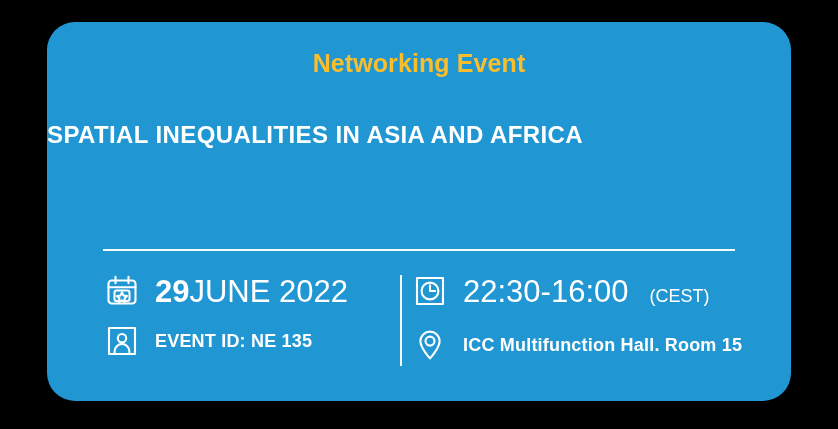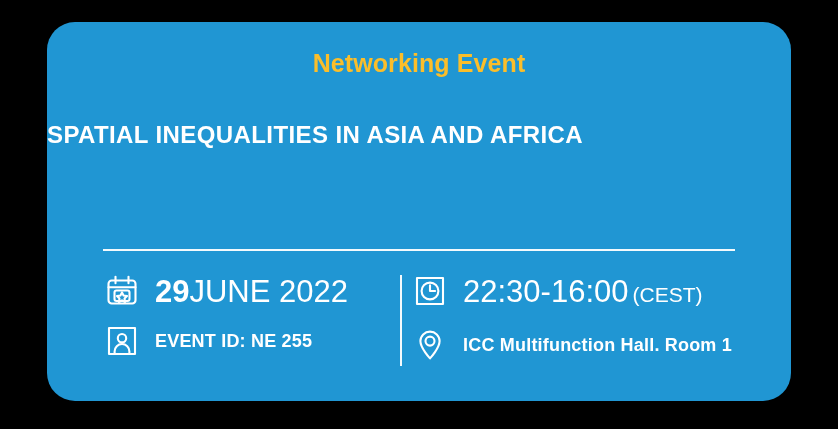--- a/index.html
+++ b/index.html
@@ -126,23 +126,23 @@
   }
   .date-text .day {
     font-weight: 700;
   }
   .time-text {
     font-size: 31px;
     font-weight: 300;
     line-height: 1;
   }
   .tz {
-    font-size: 21px;
+    font-size: 18px;
     font-weight: 400;
-    margin-left: 4px;
+    margin-left: 21px;
   }
   .small-bold {
     font-size: 18px;
     font-weight: 700;
     line-height: 1;
     letter-spacing: 0.2px;
   }
 </style>
 </head>
 <body>
@@ -182,21 +182,21 @@
         </div>
 
         <div class="row">
           <span class="ico">
             <svg width="34" height="34" viewBox="0 0 34 34" fill="none" stroke="#FFFFFF" stroke-width="2.1" stroke-linecap="round" stroke-linejoin="round">
               <rect x="4" y="4" width="26" height="26"></rect>
               <circle cx="17" cy="14.2" r="4.2"></circle>
               <path d="M9.6 30 v-2.6 a7.4 7.4 0 0 1 14.8 0 V30"></path>
             </svg>
           </span>
-          <span class="txt small-bold">EVENT ID: NE 255</span>
+          <span class="txt small-bold">EVENT ID: NE 135</span>
         </div>
 
       </div>
 
       <div class="col col-right">
 
         <div class="row">
           <span class="ico">
             <svg width="34" height="34" viewBox="0 0 34 34" fill="none" stroke="#FFFFFF" stroke-width="2.1" stroke-linecap="round" stroke-linejoin="round">
               <rect x="4" y="4" width="26" height="26"></rect>
@@ -209,21 +209,21 @@
           </span>
         </div>
 
         <div class="row">
           <span class="ico">
             <svg width="34" height="34" viewBox="0 0 34 34" fill="none" stroke="#FFFFFF" stroke-width="2.1" stroke-linecap="round" stroke-linejoin="round">
               <path d="M17 3.6 c-5.3 0 -9.6 4.25 -9.6 9.5 0 7.1 9.6 17.3 9.6 17.3 s9.6 -10.2 9.6 -17.3 c0 -5.25 -4.3 -9.5 -9.6 -9.5 Z"></path>
               <circle cx="17" cy="13.1" r="4.5"></circle>
             </svg>
           </span>
-          <span class="txt small-bold">ICC Multifunction Hall. Room 1</span>
+          <span class="txt small-bold">ICC Multifunction Hall. Room 15</span>
         </div>
 
       </div>
 
     </div>
 
   </div>
 </div>
 
 </body></html>

